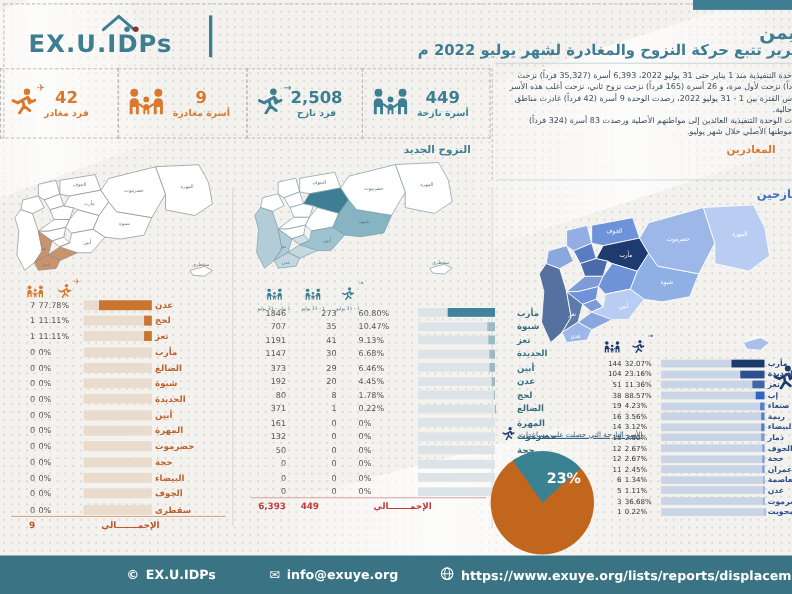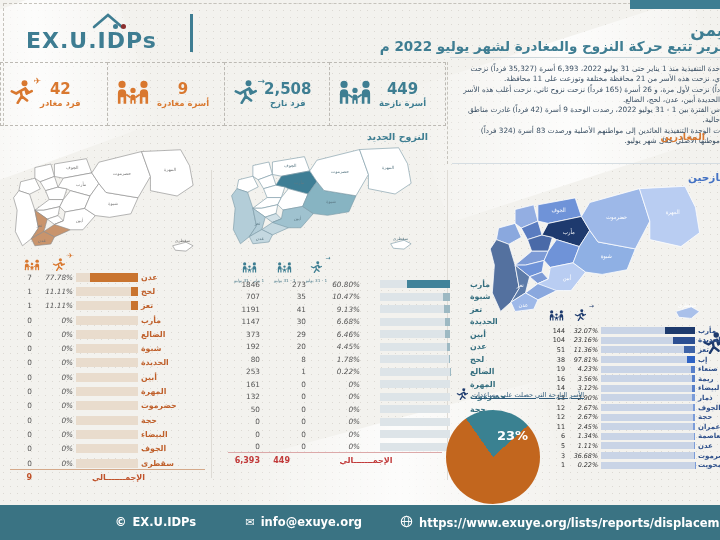--- a/index.html
+++ b/index.html
@@ -36,21 +36,21 @@
   .mini-glyph { position:absolute; font-size:9px; top:-4px; right:-8px; }
   
   .summary { position:absolute; left:450px; top:64px; width:270px; direction:rtl; }
   .summary div { text-align:right; font-size:7.3px; line-height:10.3px; color:#3a4f63; white-space:nowrap; }
   
   .ptitle { position:absolute; font-weight:bold; font-size:9.5px; direction:rtl; }
   
   .trows { position:absolute; }
   .trow { display:grid; align-items:center; direction:ltr; }
   .trow .num { text-align:right; color:#555; font-size:7.3px; }
-  .trow .pctl { text-align:right; color:#555; font-size:7.3px;font-style:italic; }
+  .trow .pctl { color:#555; font-size:7.3px; }
   .trow .bar { height:9px; display:flex; justify-content:flex-end; }
   .trow .bar i { display:block; height:100%; }
   .trow .gname { direction:rtl; text-align:left; font-weight:bold; font-size:7.8px; white-space:nowrap; }
   .dep-row { grid-template-columns:22px 38px 62px 66px; column-gap:3px; height:14.3px; }
   .dep-row .bar { background:#e9dccd; } .dep-row .bar i { background:#c9742f; }
   .dep-row .gname { color:#bf5f2a; }
   .mid-row { grid-template-columns:32px 26px 34px 70px 44px; column-gap:20px; height:12.5px; }
   .mid-row .bar { background:#dde4e8; height:8px; }
   .mid-row .gname { color:#336d7e; }
   .org-row { grid-template-columns:20px 30px 94px 45px; column-gap:3px; height:9.6px; }
@@ -166,23 +166,21 @@
         </svg>
     </span>
     <span class="txt teal">
         <span class="v">449</span>
     <span class="l">أسرة نازحة</span>
       </span>
   </div>
 
   <div class="summary" id="summary">
       <div>حدة التنفيذية منذ 1 يناير حتى 31 يوليو 2022، 6,393 أسرة (35,327 فرداً) نزحت</div>
-      <div>ي، نزحت هذه الأسر من 21 محافظة مختلفة وتوزعت على 11 محافظة.</div>
       <div>داً) نزحت لأول مرة، و 26 أسرة (165 فرداً) نزحت نزوح ثاني، نزحت أغلب هذه الأسر</div>
-      <div>الحديدة أبين، عدن، لحج، الضالع.</div>
       <div>س الفترة بين 1 - 31 يوليو 2022، رصدت الوحدة 9 أسرة (42 فرداً) غادرت مناطق</div>
       <div>حالية.</div>
       <div>ت الوحدة التنفيذية العائدين إلى مواطنهم الأصلية ورصدت 83 أسرة (324 فرداً)</div>
       <div>موطنها الأصلي خلال شهر يوليو.</div>
     </div>
 
   <div class="abs" style="left:211px; top:170px; height:308px; border-left:1px solid #dedbd5;"></div>
   <div class="abs" style="left:447px; top:170px; height:310px; border-left:1px solid #dedbd5;"></div>
   <div class="abs" style="left:452px; top:163px; width:268px; border-top:1px solid #d5dde2;"></div>
 
@@ -453,21 +451,21 @@
       <div class="trow mid-row">
         <span class="num">80</span>
         <span class="num">8</span>
         <span class="pctl">1.78%</span>
         <span class="bar">
           <i style="width:1.78%;background:#9db9c3"></i>
         </span>
         <span class="gname">لحج</span>
       </div>
       <div class="trow mid-row">
-        <span class="num">253</span>
+        <span class="num">371</span>
         <span class="num">1</span>
         <span class="pctl">0.22%</span>
         <span class="bar">
           <i style="width:0.22%;background:#9db9c3"></i>
         </span>
         <span class="gname">الضالع</span>
       </div>
       <div class="trow mid-row">
         <span class="num">161</span>
         <span class="num">0</span>
@@ -593,21 +591,21 @@
       <div class="trow org-row">
         <span class="num">51</span>
         <span class="pctl">11.36%</span>
         <span class="bar">
           <i style="width:11.36%;background:#3f64a8"></i>
         </span>
         <span class="gname">تعز</span>
       </div>
       <div class="trow org-row">
         <span class="num">38</span>
-        <span class="pctl">97.81%</span>
+        <span class="pctl">88.57%</span>
         <span class="bar">
           <i style="width:8.46%;background:#2f63c4"></i>
         </span>
         <span class="gname">إب</span>
       </div>
       <div class="trow org-row">
         <span class="num">19</span>
         <span class="pctl">4.23%</span>
         <span class="bar">
           <i style="width:4.23%;background:#577fca"></i>

